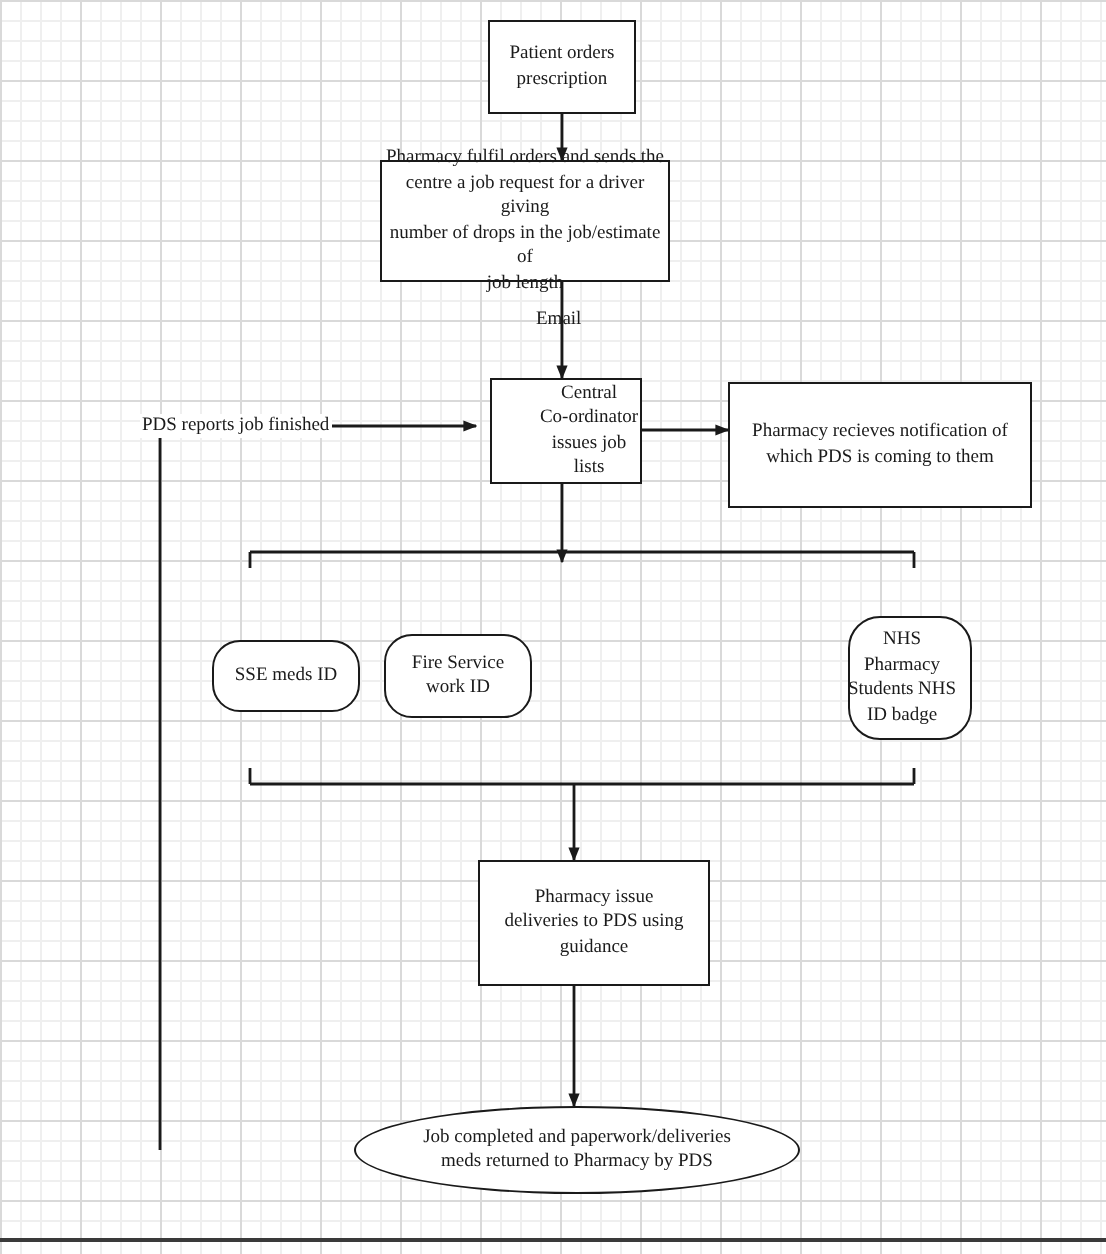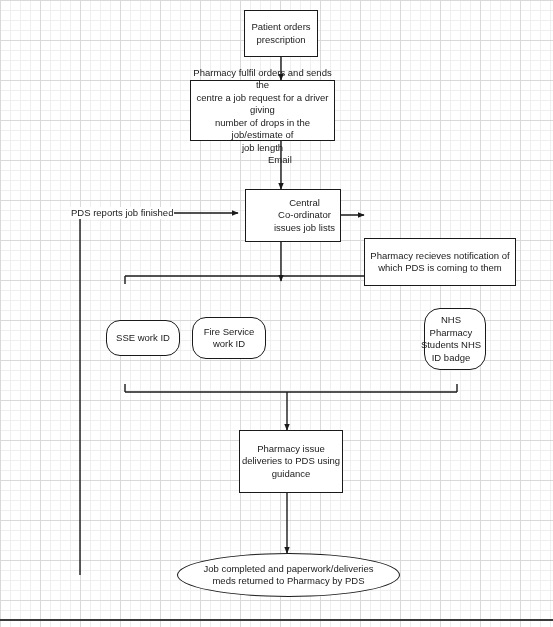--- a/index.html
+++ b/index.html
@@ -17,21 +17,21 @@
       linear-gradient(to right, #d9d9d9 1px, transparent 1px),
       linear-gradient(to bottom, #d9d9d9 1px, transparent 1px),
       linear-gradient(to right, #efefef 1px, transparent 1px),
       linear-gradient(to bottom, #efefef 1px, transparent 1px);
     background-size:
       40px 40px,
       40px 40px,
       10px 10px,
       10px 10px;
     background-position: 0 0, 0 0, 0 0, 0 0;
-    font-family: Liberation Sans, sans-serif;
+    font-family: Liberation Serif, serif;
   }
   #diagram-svg {
     position: absolute;
     left: 0;
     top: 0;
     width: 553px;
     height: 627px;
   }
   .node {
     position: absolute;
@@ -113,43 +113,43 @@
   <div class="node rect" style="left:244px; top:10px; width:74px; height:47px;">Patient orders
 prescription</div>
 
   <div class="node rect" style="left:190px; top:80px; width:145px; height:61px;">Pharmacy fulfil orders and sends the
 centre a job request for a driver giving
 number of drops in the job/estimate of
 job length</div>
 
   <div class="edge-label" style="left:268px; top:154px;">Email</div>
 
-  <div class="node rect" style="left:245px; top:189px; width:96px; height:53px;padding-left:23px;">Central
+  <div class="node rect" style="left:245px; top:189px; width:76px; height:53px;padding-left:23px;">Central
 Co-ordinator
 issues job lists</div>
 
   <div class="edge-label" style="left:70px; top:207px; background:#ffffff; padding:0 1px;">PDS reports job finished</div>
 
-  <div class="node rect" style="left:364px; top:191px; width:152px; height:48px;margin-top:47px;">Pharmacy recieves notification of
+  <div class="node rect" style="left:364px; top:191px; width:152px; height:63px;">Pharmacy recieves notification of
 which PDS is coming to them</div>
 
-  <div class="node rounded" style="left:106px; top:320px; width:74px; height:36px;">SSE work ID</div>
+  <div class="node rounded" style="left:106px; top:320px; width:74px; height:36px;">SSE meds ID</div>
 
   <div class="node rounded" style="left:192px; top:317px; width:74px; height:42px;">Fire Service
 work ID</div>
 
 
   <div class="node rounded overflow-text" style="left:424px; top:308px; width:62px; height:62px;">
     <span>NHS
 Pharmacy
 Students  NHS
 ID badge</span>
   </div>
 
-  <div class="node rect" style="left:239px; top:430px; width:104px; height:63px;">Pharmacy issue
+  <div class="node rect" style="left:239px; top:430px; width:116px; height:63px;">Pharmacy issue
 deliveries to PDS using
 guidance</div>
 
   <div class="node ellipse" style="left:177px; top:553px; width:223px; height:44px;">Job completed and paperwork/deliveries
 meds returned to Pharmacy by PDS</div>
 
   <div class="bottom-rule"></div>
 
 </div>
 

